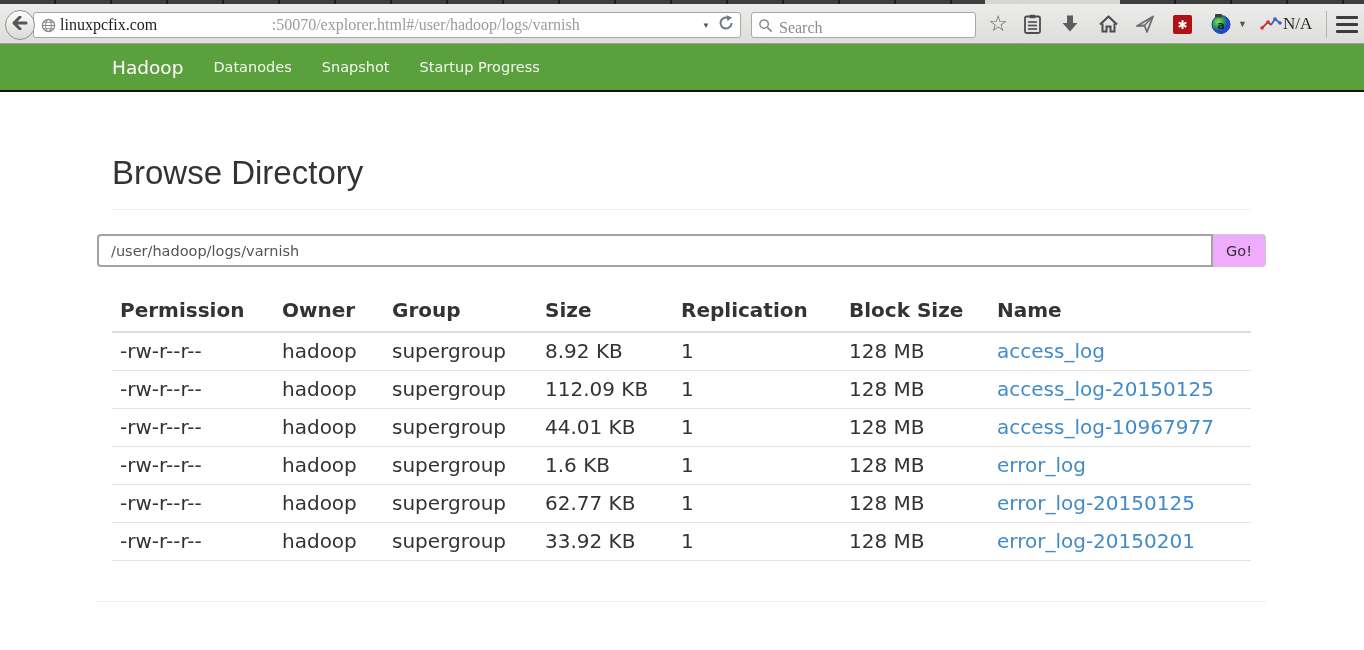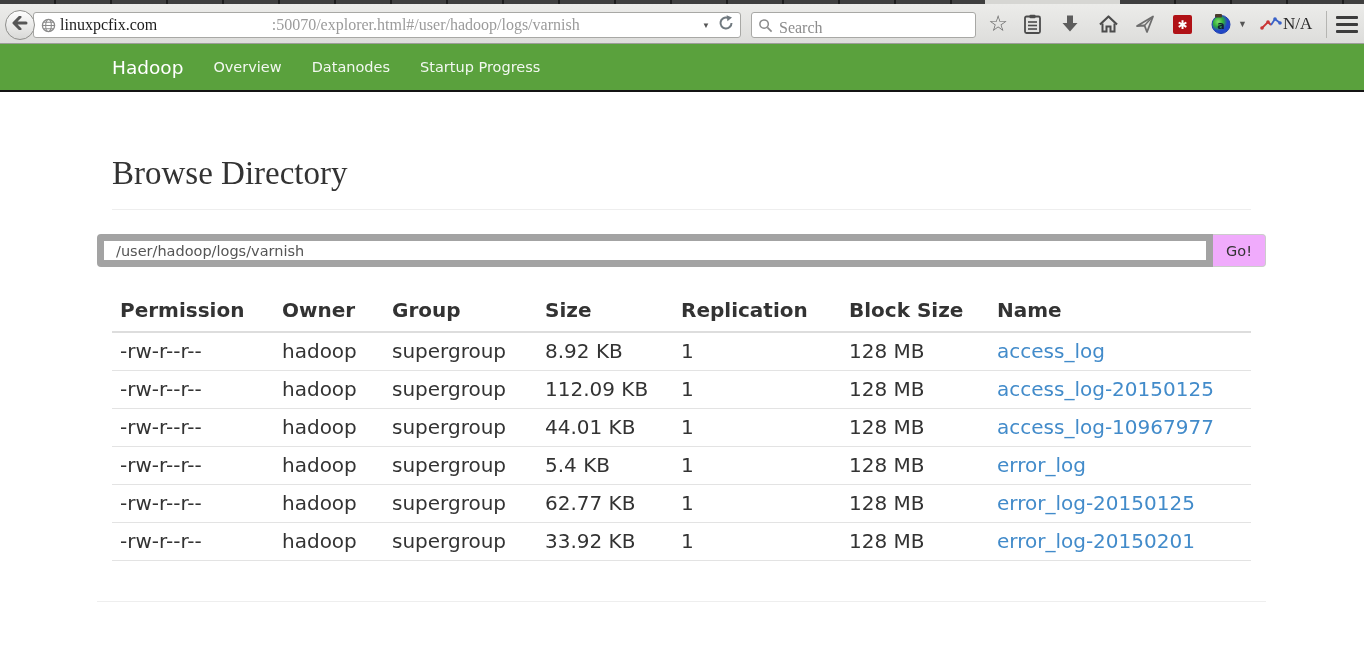--- a/index.html
+++ b/index.html
@@ -47,24 +47,24 @@
   .brand { color:#fff; font-size:18.5px; padding:0 15px; }
   .nav-item { color:rgba(255,255,255,0.92); font-size:14.5px; padding:0 15px; line-height:46px;
     display:flex; align-items:center; }
   .nav-caret { display:inline-block; margin-left:6px; width:0; height:0;
     border-left:4px solid transparent; border-right:4px solid transparent;
     border-top:5px solid #b9aeb6; }
 
   
   .container { margin:0 98px 0 97px; }
   .page-header { margin:60px 15px 0; padding-bottom:15px; border-bottom:1px solid #eee; }
-  .page-header h1 { font-family:Liberation Serif, serif; font-weight:400;
+  .page-header h1 { font-family:Liberation Sans, sans-serif; font-weight:400;
     font-size:33px; line-height:42px; color:#333; }
   .path-row { display:flex; margin-top:24px; }
-  .path-input { flex:1; height:33px; border:7px solid #a3a3a3; border-radius:4px 0 0 4px;
+  .path-input { flex:1; height:33px; border:2px solid #a3a3a3; border-radius:4px 0 0 4px;
     padding:6px 12px; font-size:14.5px; color:#555; font-family:"DejaVu Sans", sans-serif; outline:none; }
   .go-btn { width:53px; height:33px; border:1px solid #ccc; border-left:none; background:#f0abfc;
     border-radius:0 4px 4px 0; font-size:14.5px; color:#333; font-family:"DejaVu Sans", sans-serif; }
 
   table.files { margin:22px 15px 16px; border-collapse:collapse; table-layout:fixed;
     width:calc(100% - 30px); font-size:20px; color:#333; }
   table.files th { text-align:left; padding:9px 8px; border-bottom:2px solid #ddd; font-weight:bold; }
   table.files td { padding:8px; border-bottom:1px solid #e3e3e3; line-height:21px; }
   table.files a { color:#428bca; text-decoration:none;text-align:center; }
 
@@ -190,24 +190,24 @@
   <div class="burger">
       <i></i>
       <i></i>
       <i></i>
     </div>
 </div>
 
 <nav class="navbar">
   <span class="brand">Hadoop</span>
   <a class="nav-item">
-      <span>Overview</span>
+      <span>Datanodes</span>
     </a>
   <a class="nav-item">
-      <span>Datanodes</span>
+      <span>Snapshot</span>
     </a>
   <a class="nav-item">
       <span>Startup Progress</span>
     </a>
 </nav>
 
 <div class="container">
 
   <div class="page-header">
     <h1>Browse Directory</h1>
@@ -264,21 +264,21 @@
         <td>supergroup</td>
         <td>44.01 KB</td>
         <td>1</td>
         <td>128 MB</td>
         <td><a href="#">access_log-10967977</a></td>
       </tr>
       <tr>
         <td>-rw-r--r--</td>
         <td>hadoop</td>
         <td>supergroup</td>
-        <td>5.4 KB</td>
+        <td>1.6 KB</td>
         <td>1</td>
         <td>128 MB</td>
         <td><a href="#">error_log</a></td>
       </tr>
       <tr>
         <td>-rw-r--r--</td>
         <td>hadoop</td>
         <td>supergroup</td>
         <td>62.77 KB</td>
         <td>1</td>

